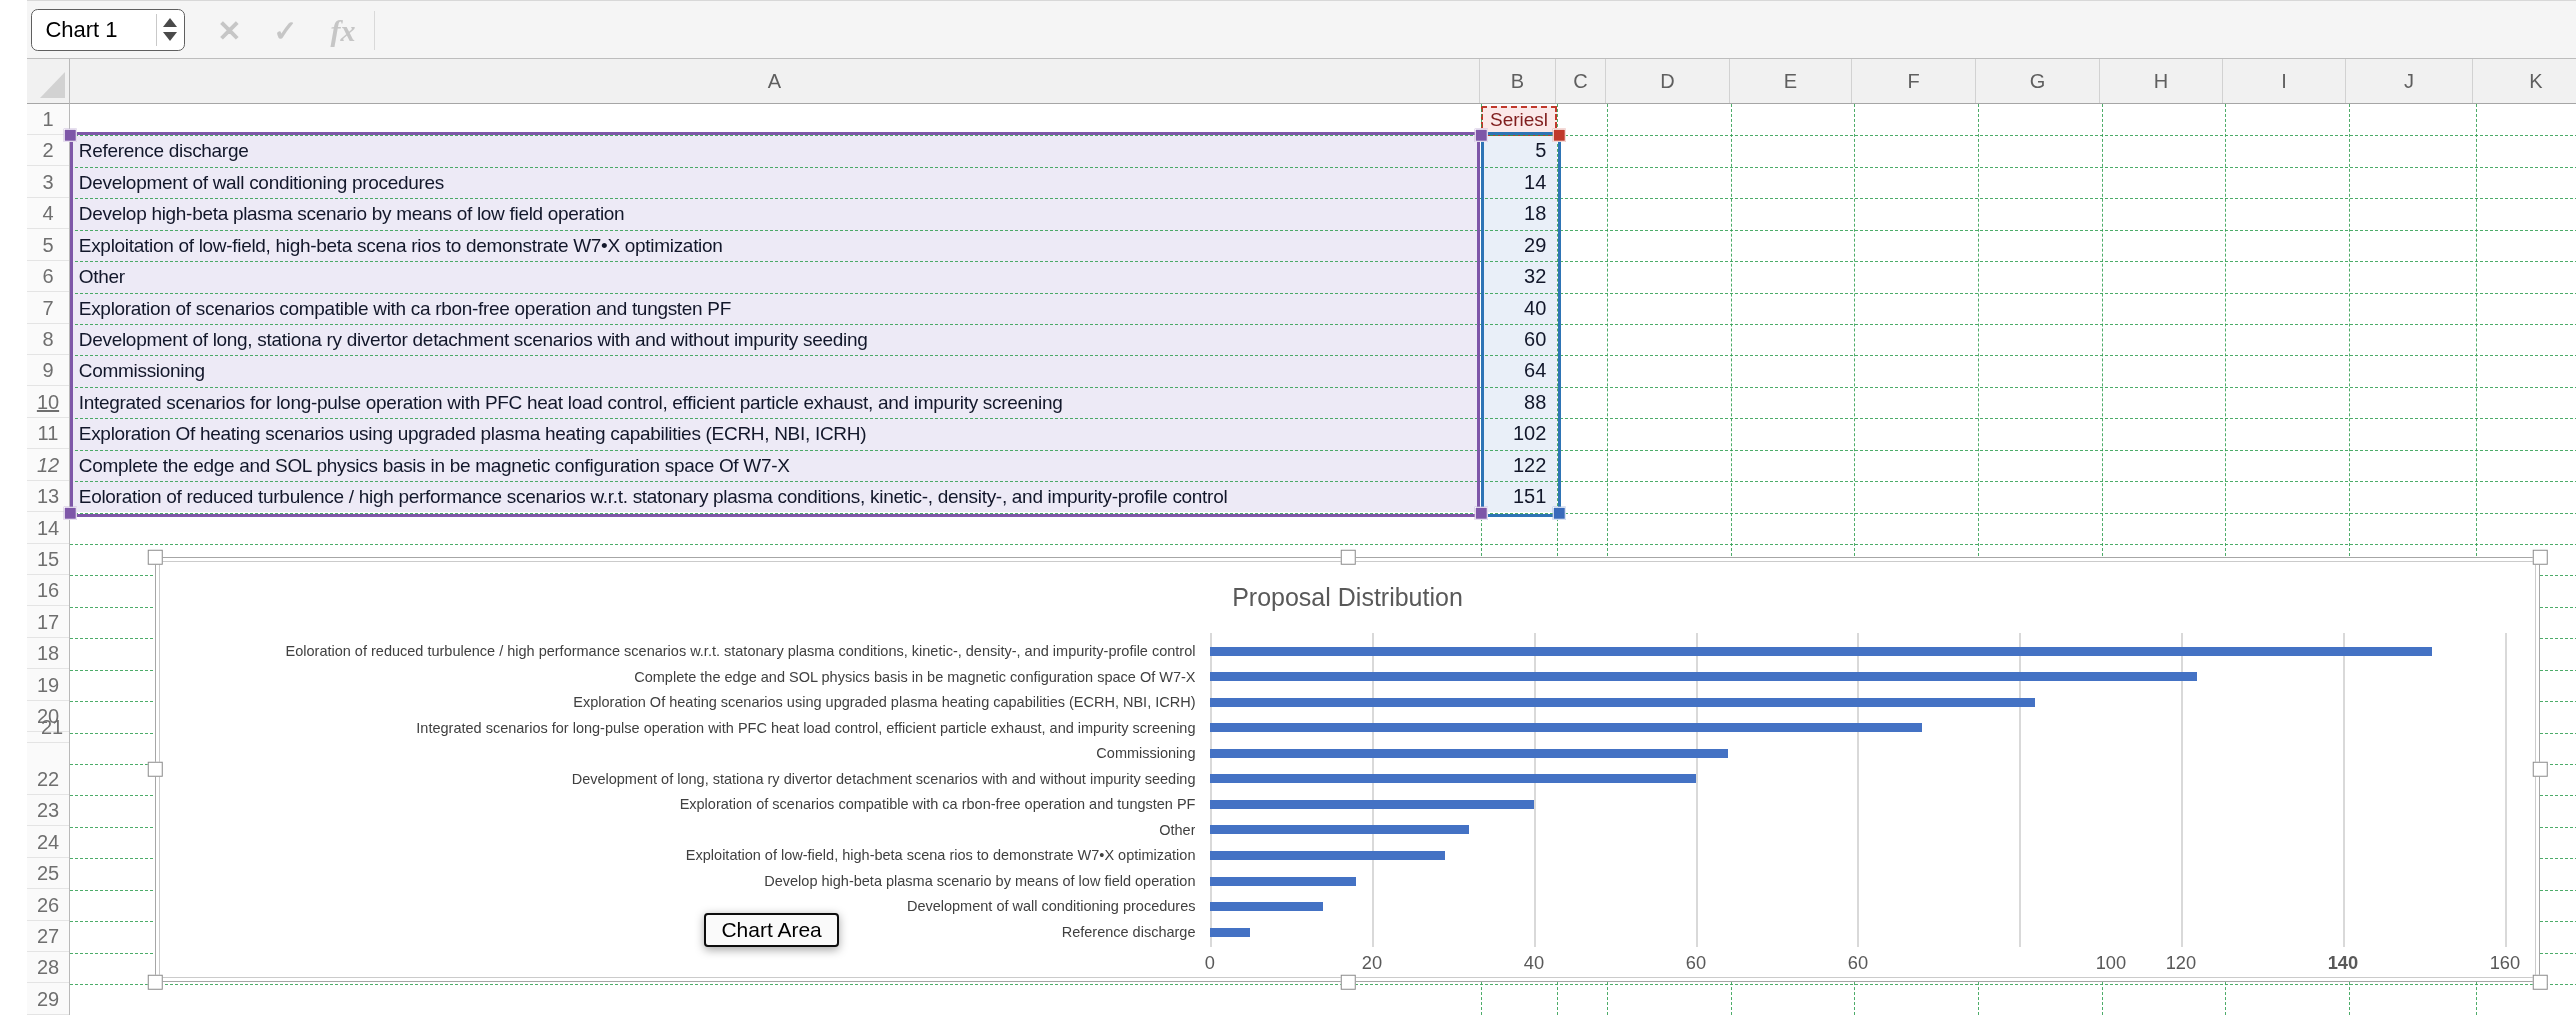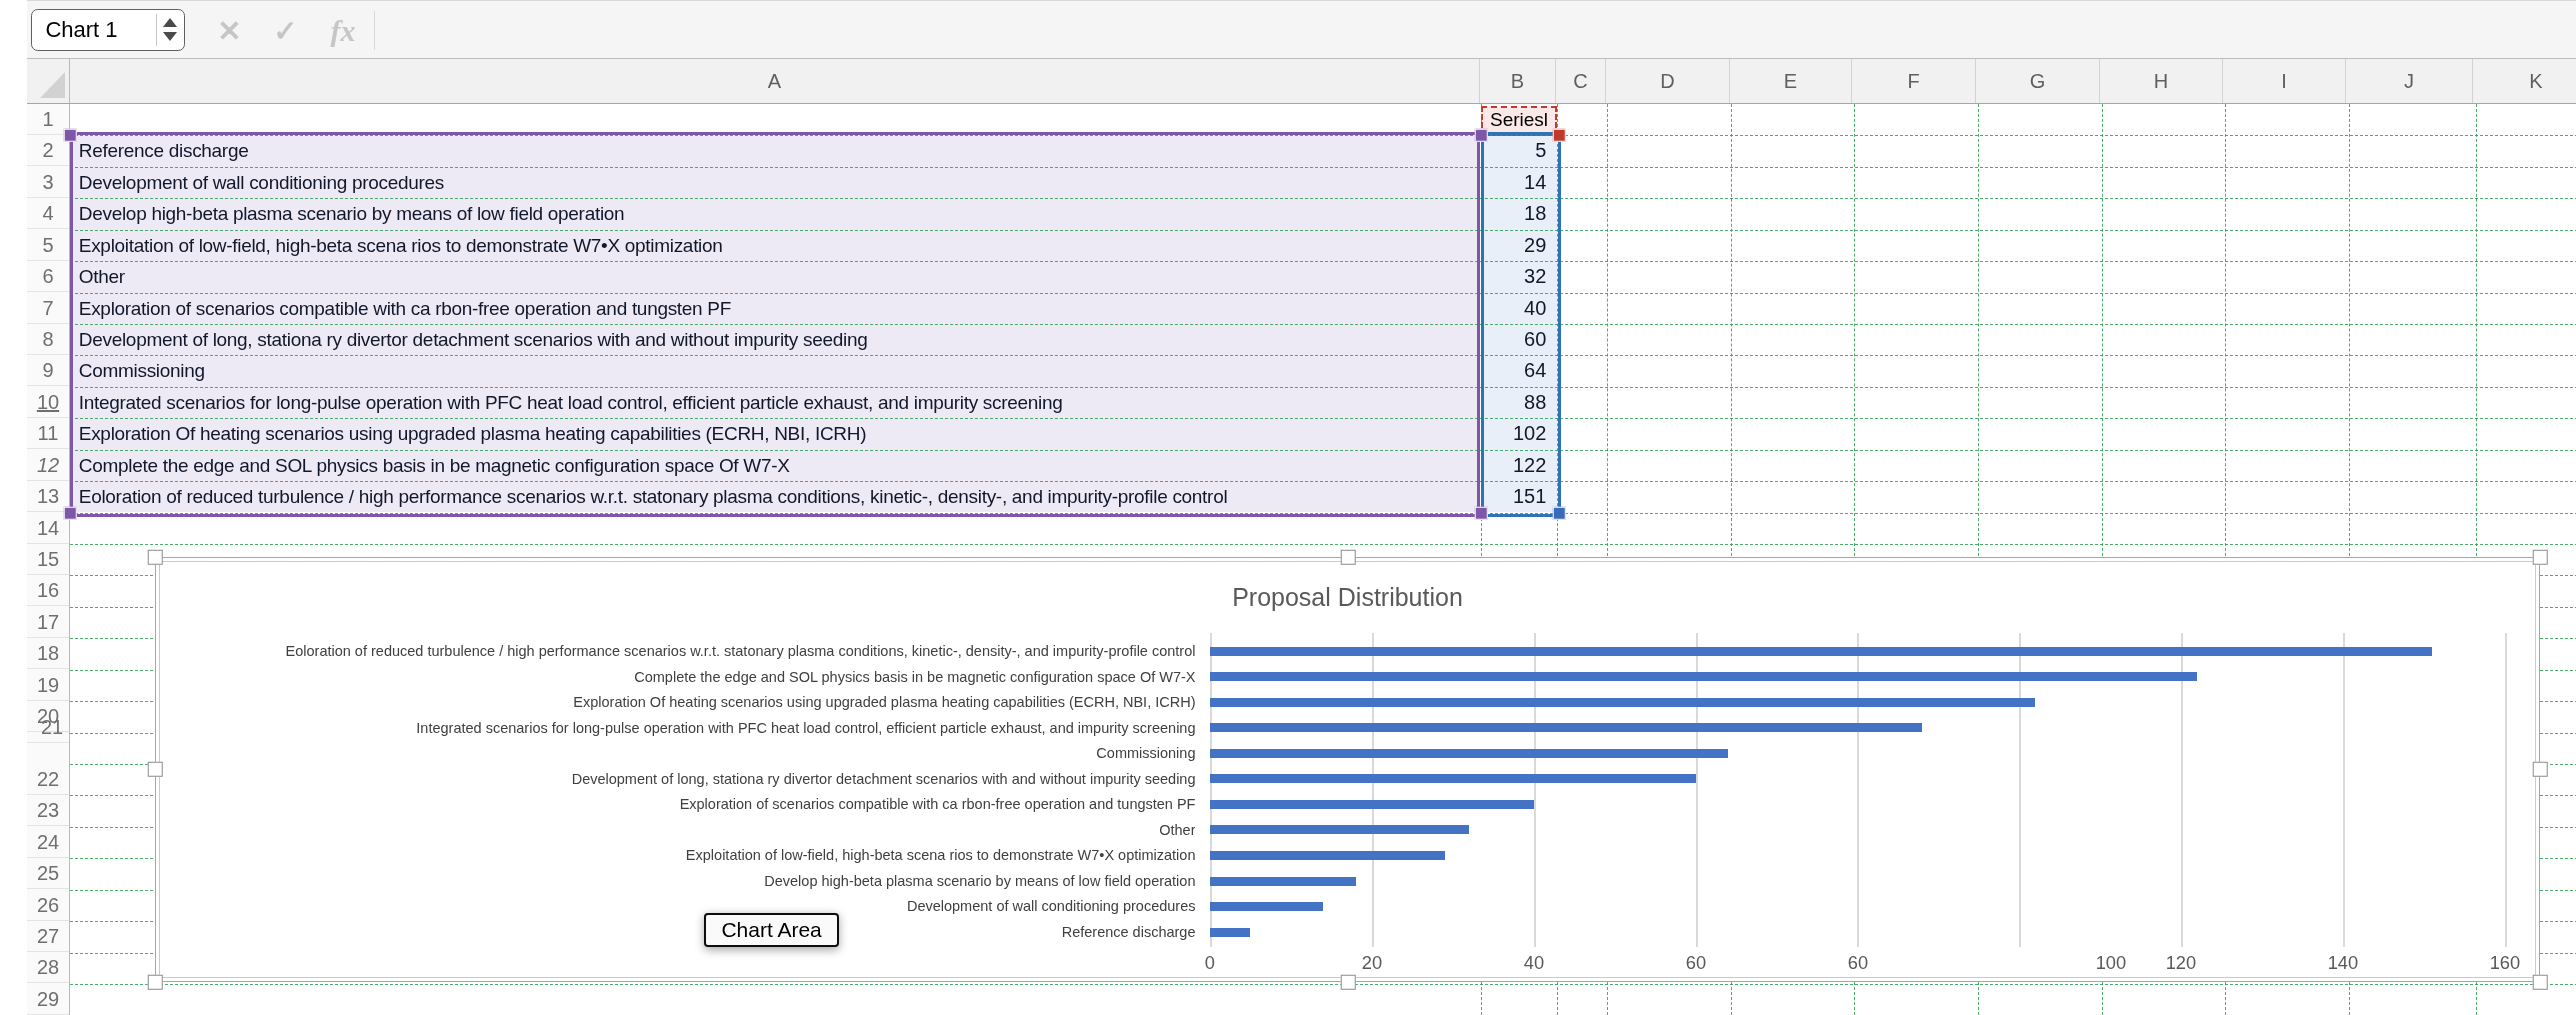--- a/index.html
+++ b/index.html
@@ -40,21 +40,21 @@
     font-size:20px;color:#6f6f6f;border-bottom:1px solid #e4e4e4;box-sizing:border-box;}
 
   
   .gridlayer{position:absolute;left:0;top:0;}
   .h-grid{position:absolute;border-top:1px dashed #2f9e4f;opacity:.85;}
   .v-grid{position:absolute;border-left:1px dashed #2f9e4f;opacity:.85;}
   .fill-a{position:absolute;background:#edeaf6;}
   .fill-b{position:absolute;background:#e9eff8;}
   .cell-b1{position:absolute;background:#fbe9e9;border:2.9px dashed #c0392b;
     border-bottom:3.9px solid #c0392b;box-sizing:border-box;display:flex;align-items:center;
-    justify-content:center;font-size:19px;color:#000000;}
+    justify-content:center;font-size:19px;color:#7f1d1d;}
   .a-text{position:absolute;font-size:19px;color:#12172a;letter-spacing:-0.3px;
     display:flex;align-items:center;padding-left:4.8px;box-sizing:border-box;overflow:hidden;white-space:nowrap;}
   .b-val{position:absolute;font-size:20px;color:#12172a;display:flex;align-items:center;
     justify-content:flex-end;padding-right:6.7px;box-sizing:border-box;}
   .range-purple{position:absolute;border:3.9px solid #7e57a8;box-sizing:border-box;}
   .range-blue{position:absolute;border:3.9px solid #2e74b5;box-sizing:border-box;}
   .handle{position:absolute;width:12.5px;height:12.5px;box-sizing:border-box;border:1.9px solid #fff;
     transform:translate(-50%,-50%);}
   .handle.purple{background:#7e57a8;}
   .handle.blue{background:#3a6aba;}
@@ -248,21 +248,21 @@
           <div class="tick-label" style="left: 1345px; top: 390px;">40</div>
           <div class="plot-gridline" style="left: 1536px; top: 71px; height: 314px;"></div>
           <div class="tick-label" style="left: 1507px; top: 390px;">60</div>
           <div class="plot-gridline" style="left: 1697px; top: 71px; height: 314px;"></div>
           <div class="tick-label" style="left: 1669px; top: 390px;">60</div>
           <div class="plot-gridline" style="left: 1859px; top: 71px; height: 314px;"></div>
           <div class="tick-label" style="left: 1922px; top: 390px;">100</div>
           <div class="plot-gridline" style="left: 2021px; top: 71px; height: 314px;"></div>
           <div class="tick-label" style="left: 1992px; top: 390px;">120</div>
           <div class="plot-gridline" style="left: 2183px; top: 71px; height: 314px;"></div>
-          <div class="tick-label" style="left: 2154px; top: 390px;">140</div>
+          <div class="tick-label" style="left: 2154px; top: 390px; font-weight: bold;">140</div>
           <div class="plot-gridline" style="left: 2345px; top: 71px; height: 314px;"></div>
           <div class="tick-label" style="left: 2316px; top: 390px;">160</div>
           <div class="cat-label" style="left: 9.6px; top: 78px; width: 1026px;">Eoloration of reduced turbulence / high performance scenarios w.r.t. statonary plasma conditions, kinetic-, density-, and impurity-profile control</div>
           <div class="bar" style="left: 1050px; top: 85px; width: 1222px; background: rgb(68, 114, 196);"></div>
           <div class="cat-label" style="left: 9.6px; top: 104px; width: 1026px;">Complete the edge and SOL physics basis in be magnetic configuration space Of W7-X</div>
           <div class="bar" style="left: 1050px; top: 110px; width: 987px; background: rgb(68, 114, 196);"></div>
           <div class="cat-label" style="left: 9.6px; top: 129px; width: 1026px;">Exploration Of heating scenarios using upgraded plasma heating capabilities (ECRH, NBI, ICRH)</div>
           <div class="bar" style="left: 1050px; top: 136px; width: 825px; background: rgb(68, 114, 196);"></div>
           <div class="cat-label" style="left: 9.6px; top: 155px; width: 1026px;">Integrated scenarios for long-pulse operation with PFC heat load control, efficient particle exhaust, and impurity screening</div>
           <div class="bar" style="left: 1050px; top: 161px; width: 712px; background: rgb(68, 114, 196);"></div>

